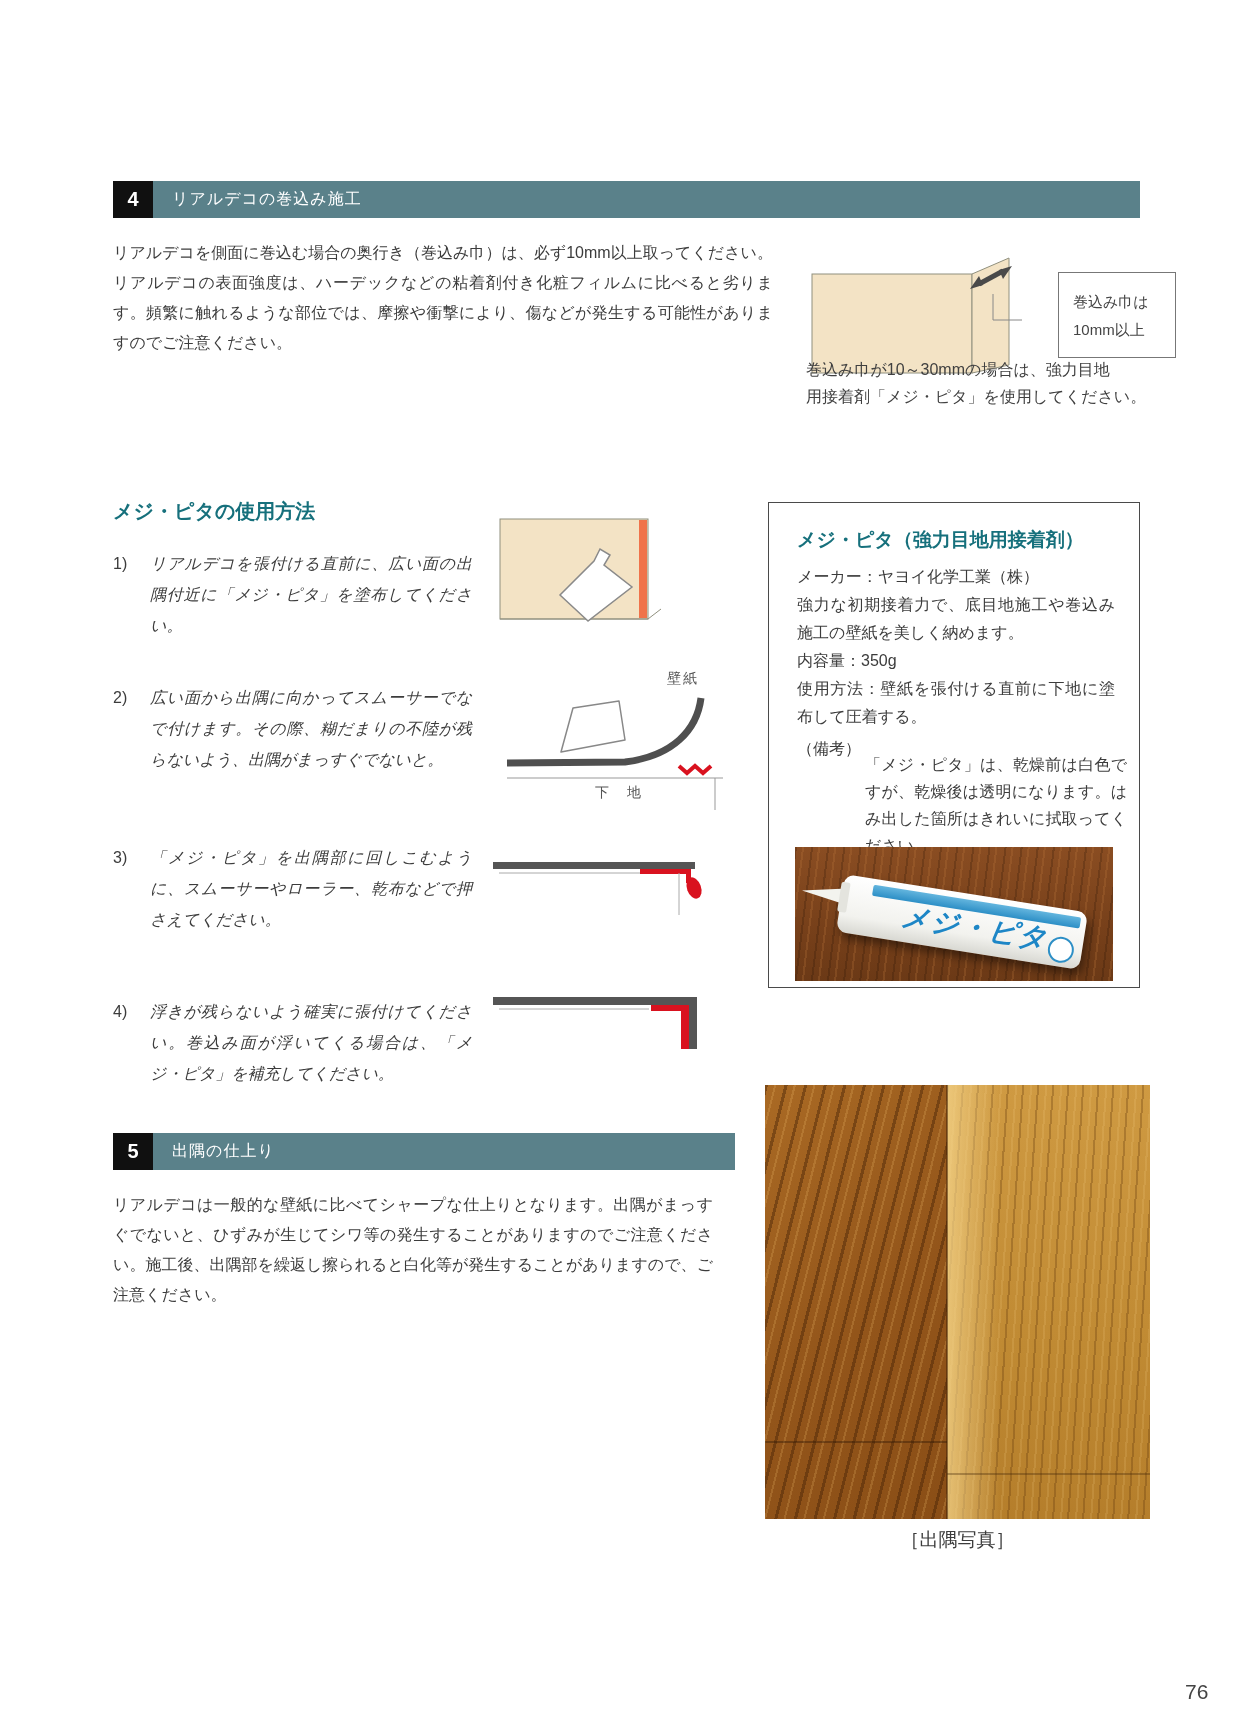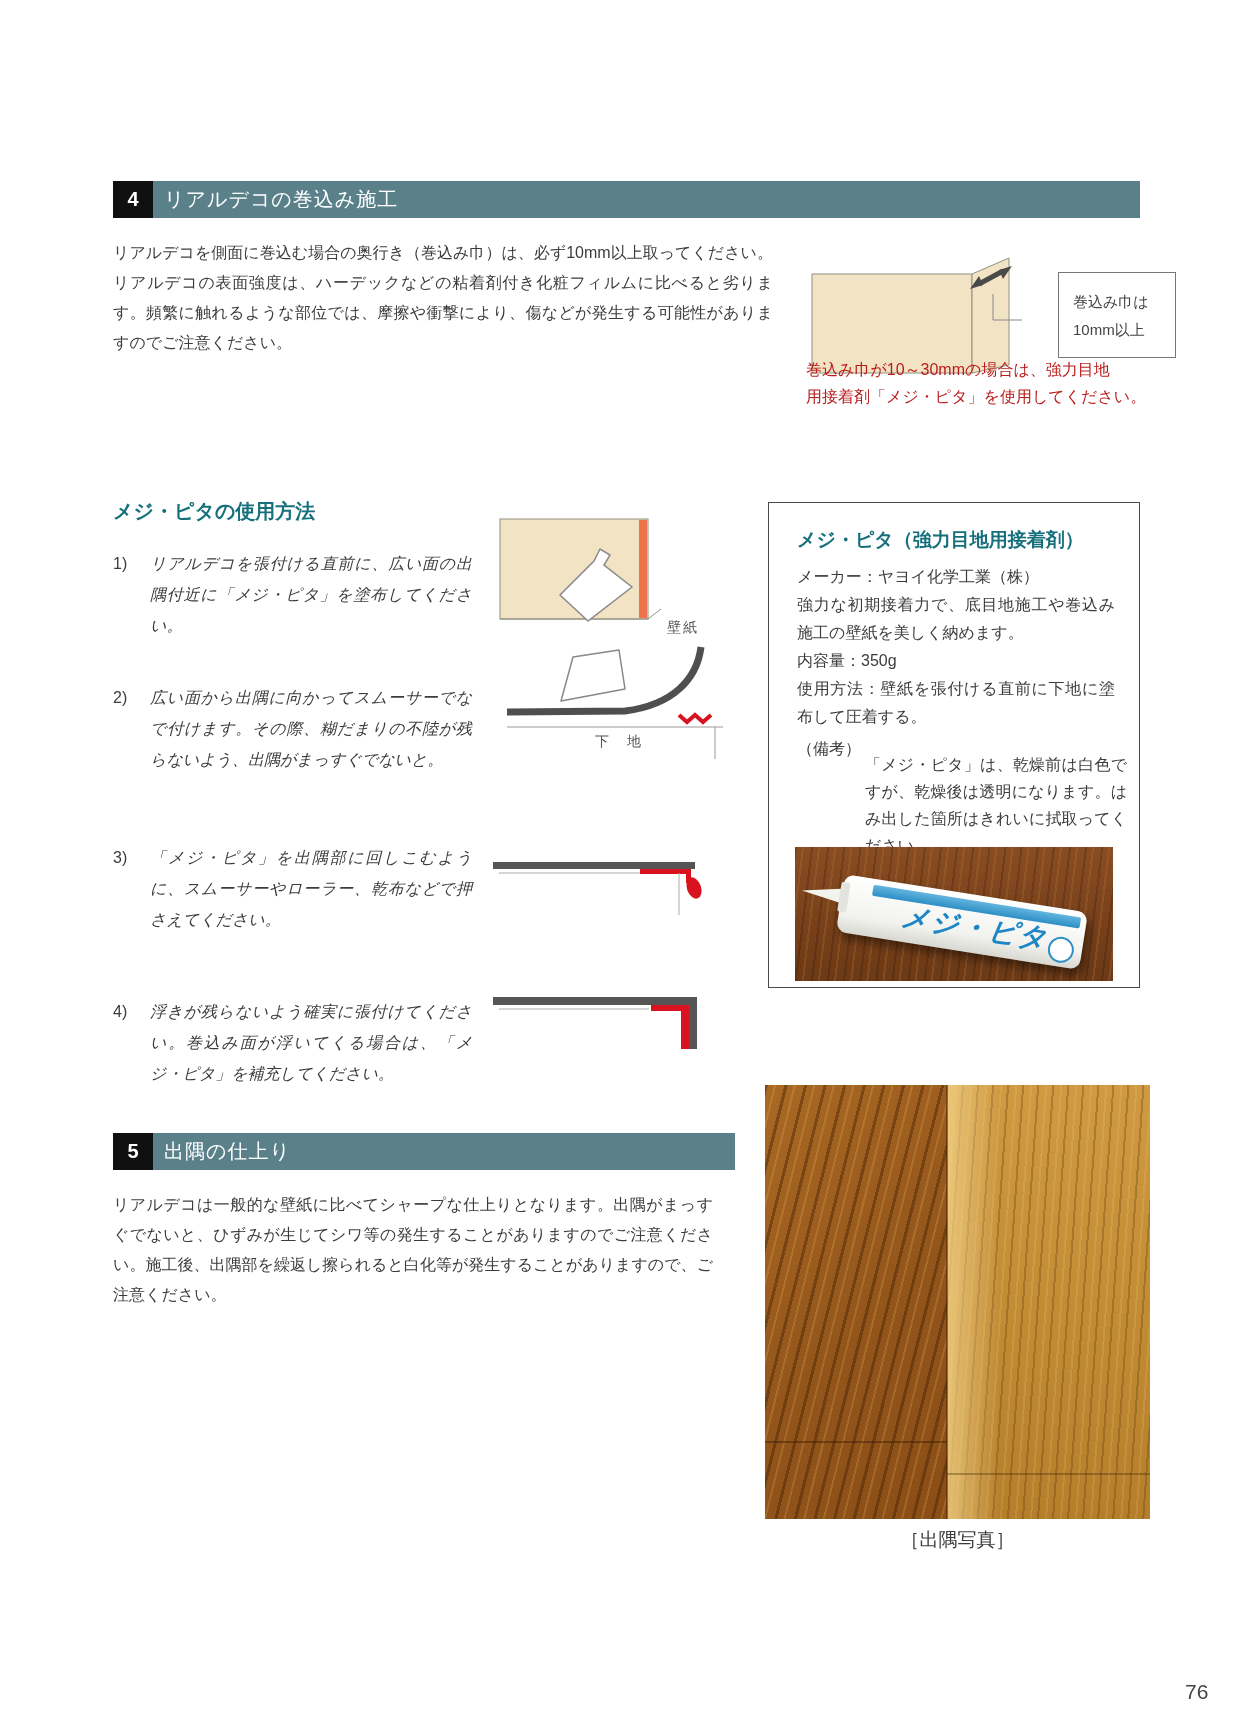--- a/index.html
+++ b/index.html
@@ -3,28 +3,28 @@
 <meta charset="utf-8">
 <style>
   html,body{margin:0;padding:0;background:#e8e8e8;}
   .page{position:relative;width:1240px;height:1736px;margin:0 auto;background:#ffffff;
         font-family:"Liberation Sans","DejaVu Sans",sans-serif;color:#3c3c3c;overflow:hidden;}
 
   
   .secbar{position:absolute;height:37px;background:#5a818a;display:flex;align-items:stretch;}
   .secnum{width:40px;background:#101010;color:#fff;font-size:20px;font-weight:bold;
           display:flex;align-items:center;justify-content:center;}
-  .sectitle{color:#fff;font-size:20px;display:flex;align-items:center;padding-left:11px;letter-spacing:1px;}
+  .sectitle{color:#fff;font-size:16px;display:flex;align-items:center;padding-left:19px;letter-spacing:1px;}
 
   .bodytext{position:absolute;font-size:16px;line-height:30px;text-align:justify;}
 
   
   .callout-box{position:absolute;left:1058px;top:272px;width:118px;height:86px;border:1px solid #777;
                box-sizing:border-box;padding:15px 0 0 14px;font-size:15px;line-height:28px;color:#444;}
-  .wrap-caption{position:absolute;left:806px;top:356px;font-size:16px;line-height:27px;color:#b91c1c;}
+  .wrap-caption{position:absolute;left:806px;top:356px;font-size:16px;line-height:27px;color:#404040;}
 
   .usage-heading{position:absolute;left:113px;top:498px;font-size:20px;font-weight:bold;color:#16707c;}
 
   .step{position:absolute;left:113px;display:flex;font-size:16px;line-height:31px;}
   .step .n{width:37px;flex:none;}
   .step .t{width:322px;text-align:justify;font-style:italic;}
 
   .diagram{position:absolute;}
   .dlabel{position:absolute;font-size:14px;color:#555;letter-spacing:2px;}
 
@@ -117,21 +117,21 @@
     <div class="t">浮きが残らないよう確実に張付けてください。巻込み面が浮いてくる場合は、「メジ・ピタ」を補充してください。</div>
   </div>
 
   <svg class="diagram" style="left:498px;top:517px;" width="170" height="115" viewBox="0 0 170 115">
     <rect x="2" y="2" width="148" height="100" fill="#f3e3c5" stroke="#90907e" stroke-width="1"></rect>
     <polyline points="2,102 150,102 163,92" fill="none" stroke="#90907e" stroke-width="1"></polyline>
     <rect x="141" y="3" width="8" height="98" fill="#f0734a"></rect>
     <polygon points="90,104 62,78 96,44 102,32 112,38 106,48 134,70" fill="#ffffff" stroke="#8a8a8a" stroke-width="1.5"></polygon>
   </svg>
 
-  <div class="diagram" style="left:495px;top:617px;width:235px;height:145px;">
+  <div class="diagram" style="left:495px;top:668px;width:235px;height:145px;">
     <div class="dlabel" style="left:172px;top:2px;">壁紙</div>
     <svg style="position:absolute;left:0;top:0;" width="235" height="145" viewBox="0 0 235 145">
       <polygon points="78,40 124,33 130,72 66,84" fill="#ffffff" stroke="#888" stroke-width="1.5" stroke-linejoin="round"></polygon>
       <path d="M206,30 C202,62 178,88 130,94 L12,95" fill="none" stroke="#4f4f4f" stroke-width="7"></path>
       <path d="M184,98 l8,7 l8,-7 l8,7 l8,-7" fill="none" stroke="#d9121f" stroke-width="4"></path>
       <line x1="12" y1="110" x2="228" y2="110" stroke="#999" stroke-width="1"></line>
       <line x1="220" y1="110" x2="220" y2="142" stroke="#999" stroke-width="1"></line>
     </svg>
     <div class="dlabel" style="left:100px;top:116px;">下　地</div>
   </div>

